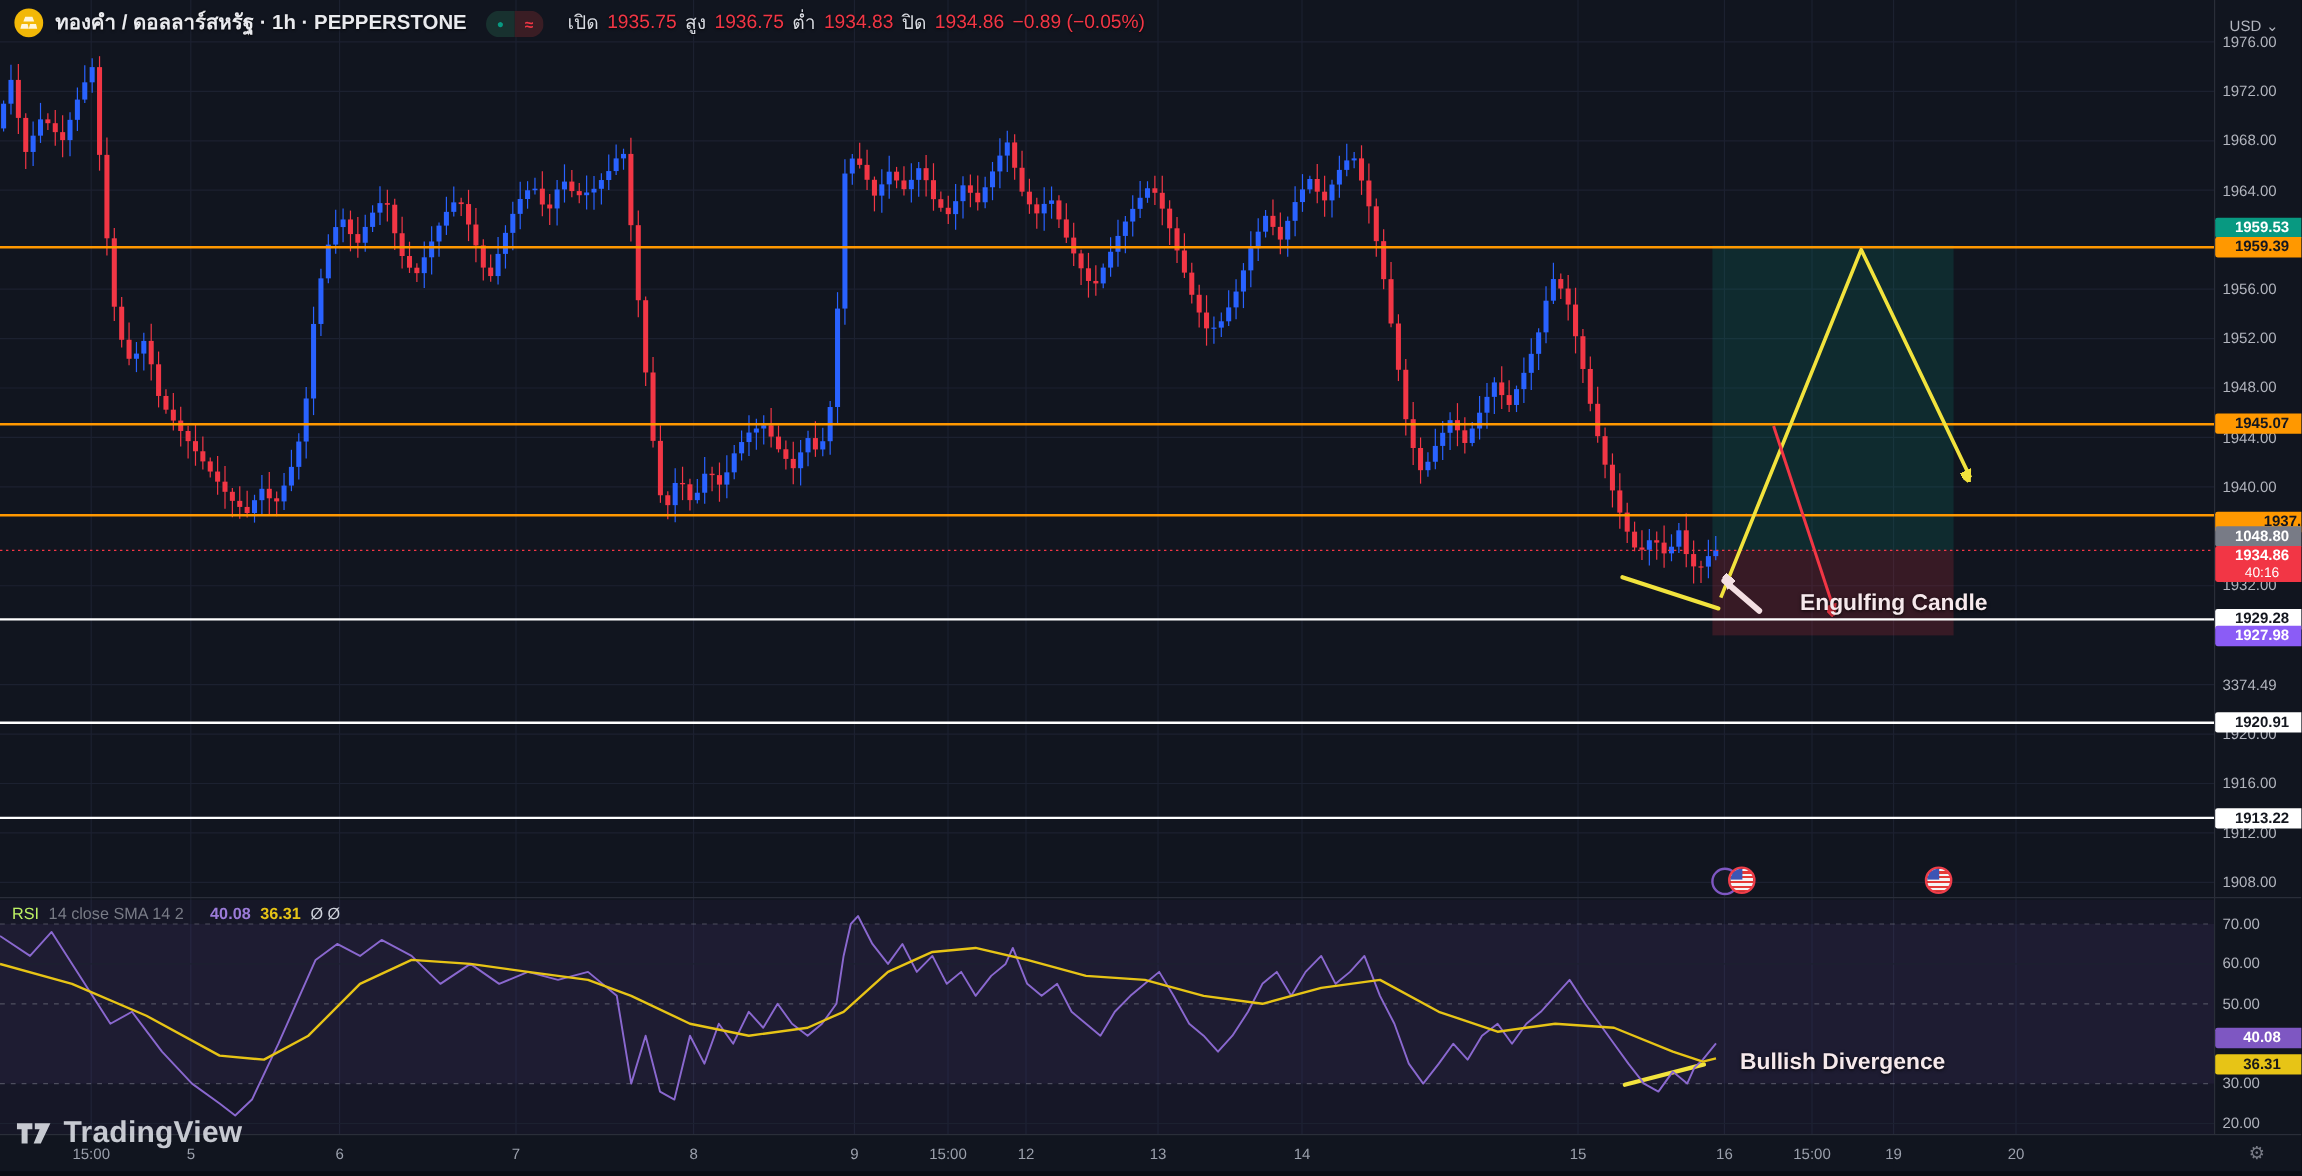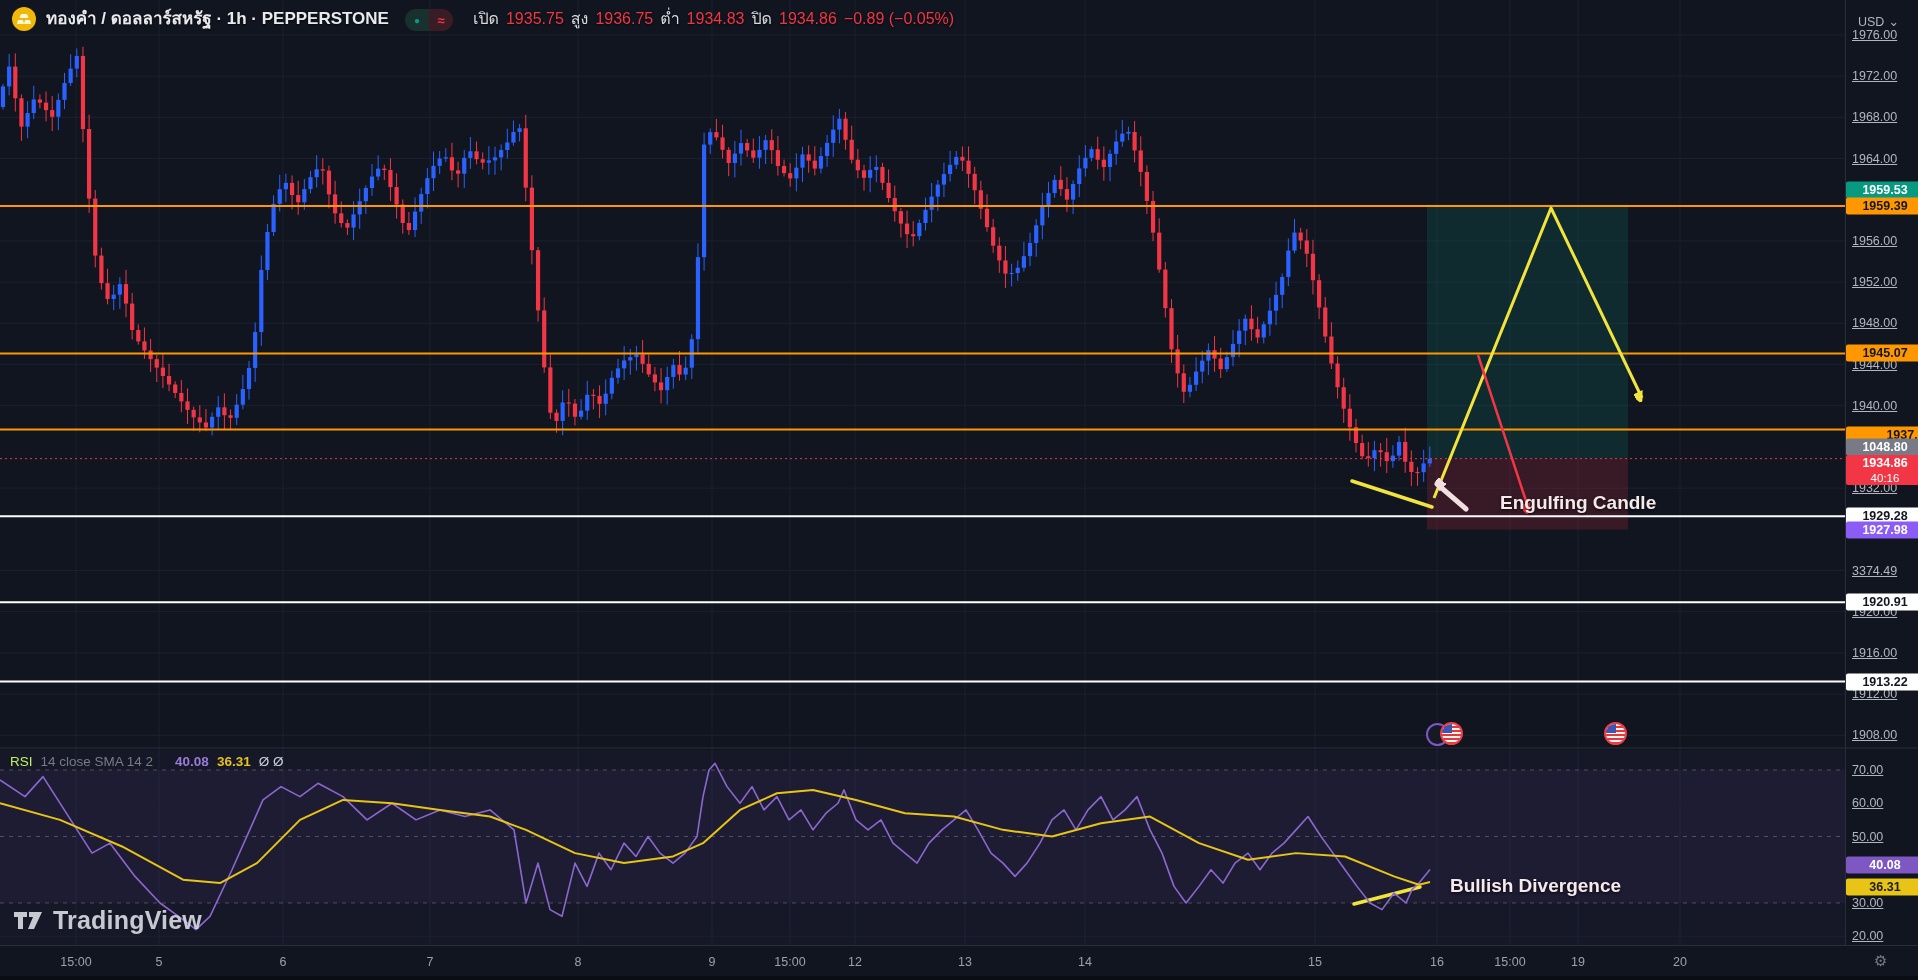--- a/index.html
+++ b/index.html
@@ -18,26 +18,26 @@
   #ohlc .lbl{color:#d8dbe2;}
   #ohlc .val,#ohlc .chg{color:#f23645;}
   
   #rsi-legend{position:absolute;left:10px;top:754px;display:flex;align-items:center;gap:8px;font-size:13.5px;z-index:25;white-space:nowrap;}
   #rsi-legend .name{color:#bef264;font-weight:400;}
   #rsi-legend .params{color:#787b86;}
   #rsi-legend .v1{color:#9b7bd8;font-weight:600;margin-left:14px;}
   #rsi-legend .v2{color:#e7c416;font-weight:700;}
   #rsi-legend .extra{color:#cfd3dc;}
   
-  #watermark{position:absolute;left:14px;top:906px;display:flex;align-items:center;gap:9px;z-index:25;opacity:.92;}
+  #watermark{position:absolute;left:14px;top:930px;display:flex;align-items:center;gap:9px;z-index:25;opacity:.92;}
   #watermark .wm-text{font-size:25px;font-weight:700;color:#d6d9e0;letter-spacing:.2px;}
   
   #price-axis{position:absolute;left:1845px;top:0;width:73px;height:945px;border-left:1px solid #2a2e39;background:transparent;z-index:20;}
   #currency-btn{position:absolute;left:1858px;top:14px;font-size:12.5px;color:#b2b5be;z-index:21;display:flex;gap:4px;align-items:center;}
-  .tick{position:absolute;left:1852px;transform:translateY(-50%);font-size:12.5px;color:#b2b5be;z-index:20;text-decoration:underline;}
+  .tick{position:absolute;left:1852px;transform:translateY(-50%);font-size:12.5px;color:#b2b5be;z-index:20;}
   .plabel{position:absolute;left:1846px;width:78px;transform:translateY(-50%);text-align:center;font-size:12.5px;font-weight:700;border-radius:2px;z-index:22;line-height:17px;}
   .plabel .sub{font-size:11.5px;font-weight:400;line-height:13px;}
   #time-axis{position:absolute;left:0;top:945px;width:1918px;height:35px;border-top:1px solid #2a2e39;z-index:20;background:#11151f;}
   .tlabel{position:absolute;top:9px;transform:translateX(-50%);font-size:12.5px;color:#9ba0ac;}
   #axis-gear{position:absolute;left:1874px;top:952px;font-size:15px;color:#787b86;z-index:22;}
   
   .anno{position:absolute;font-weight:700;font-size:19px;color:#f6e9ec;z-index:24;text-shadow:0 1px 3px rgba(0,0,0,.8);white-space:nowrap;}
   
   .evt{position:absolute;z-index:23;}
   .evt .ring-purple{position:absolute;left:-14px;top:1px;width:19px;height:19px;border-radius:50%;border:2px solid #7e57c2;background:#151a26;}

